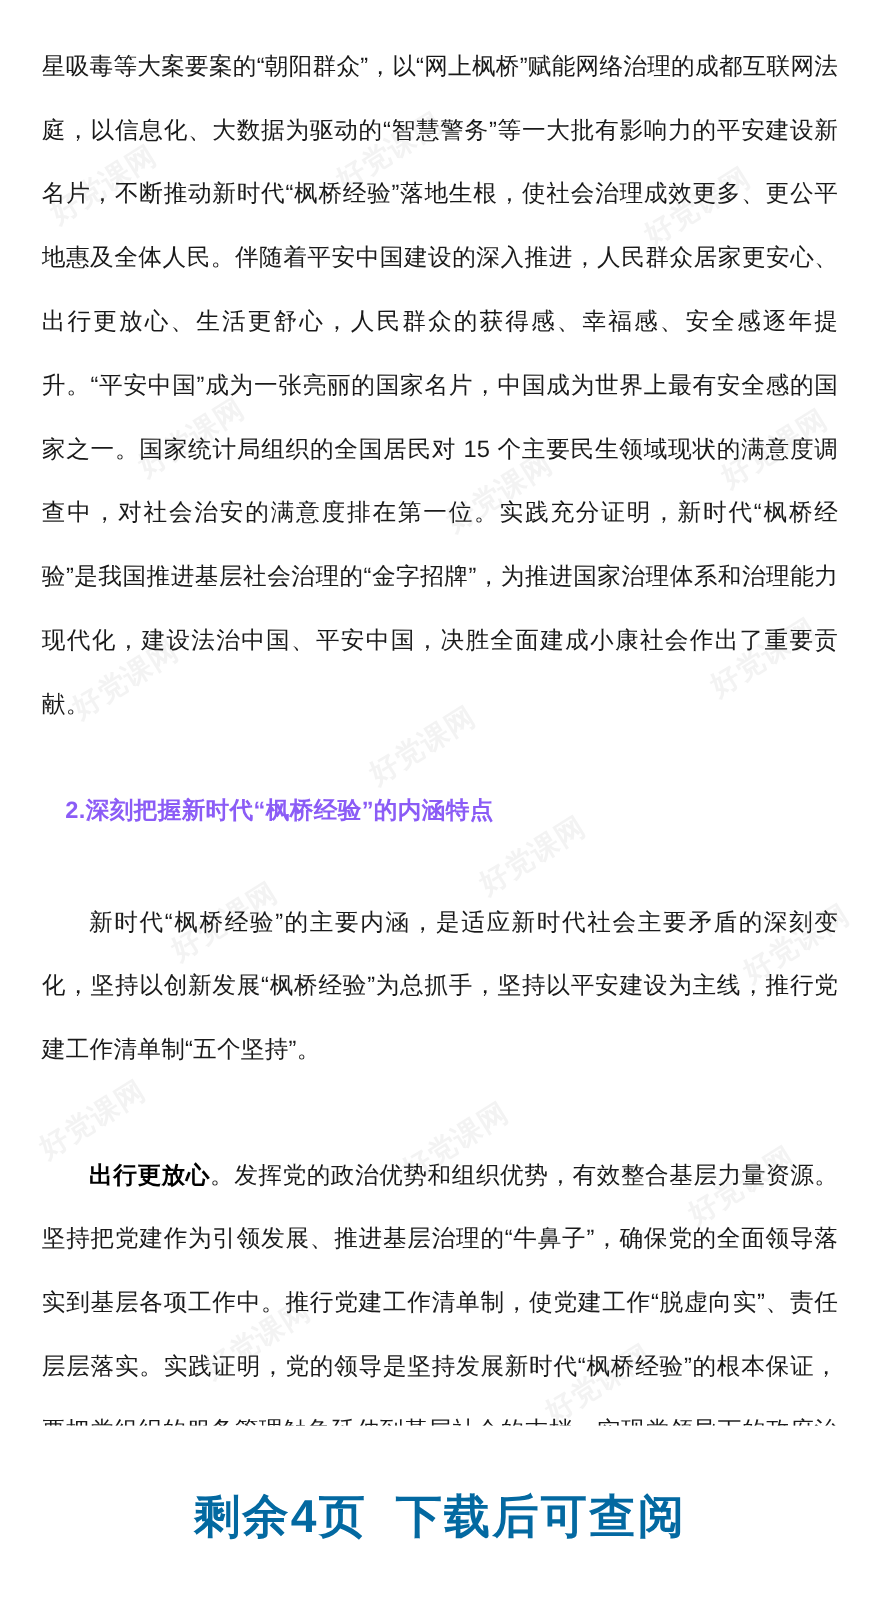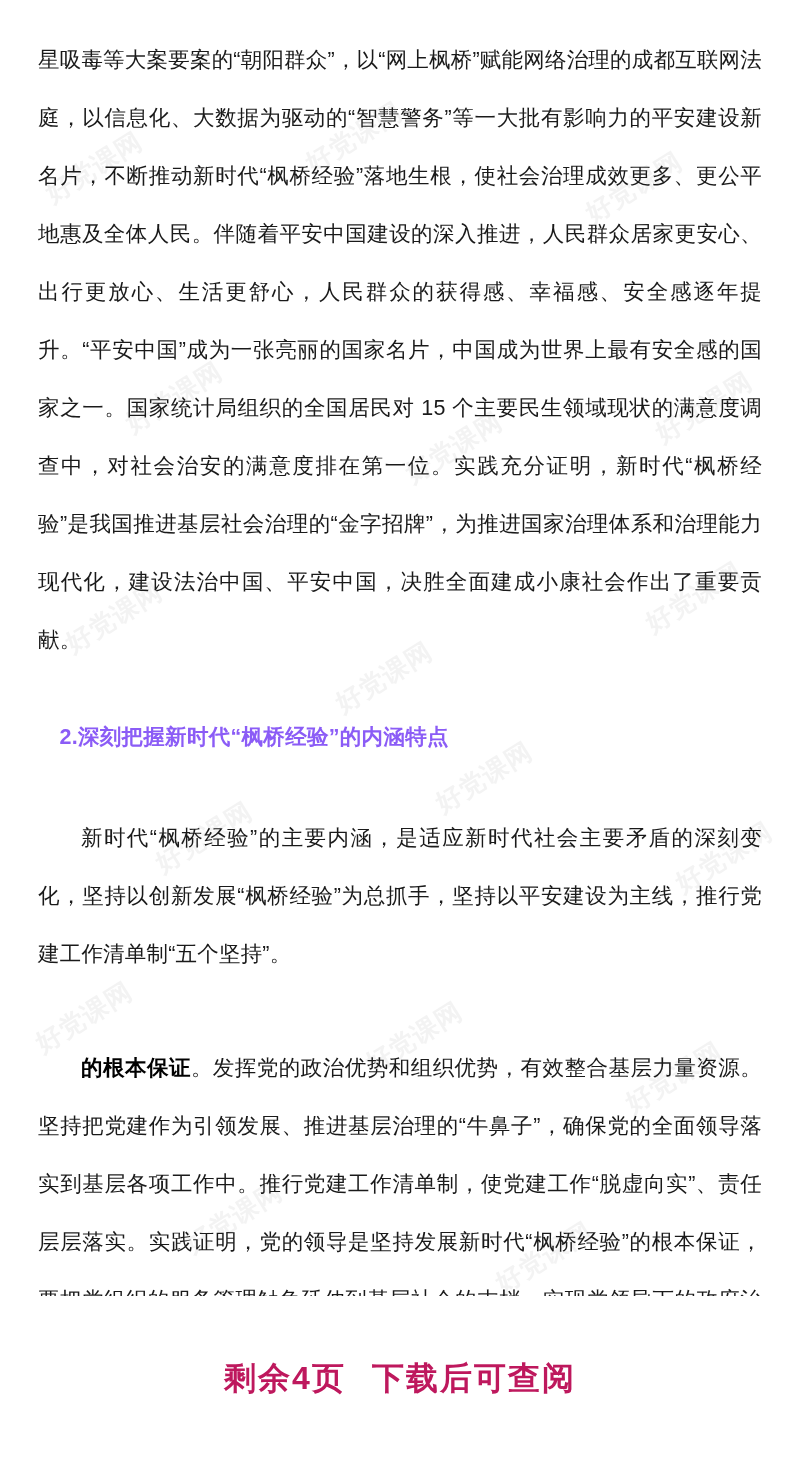--- a/index.html
+++ b/index.html
@@ -80,23 +80,23 @@
     right: 0;
     bottom: 0;
     height: 165px;
     display: flex;
     align-items: center;
     justify-content: center;
     background: #ffffff;
     z-index: 5;
   }
   .paywall-text {
-    font-size: 32px;
+    font-size: 42px;
     font-weight: bold;
-    color: #be185d;
+    color: #0369a1;
     letter-spacing: 2px;
     user-select: none;
   }
   .paywall-gap {
     display: inline-block;
     width: 26px;
   }
 </style>
 </head>
 <body>
@@ -130,21 +130,21 @@
     <div class="spacer-sm"></div>
 
     <h2 class="heading">2.深刻把握新时代“枫桥经验”的内涵特点</h2>
 
     <div class="spacer-md"></div>
 
     <p class="para indent">新时代“枫桥经验”的主要内涵，是适应新时代社会主要矛盾的深刻变化，坚持以创新发展“枫桥经验”为总抓手，坚持以平安建设为主线，推行党建工作清单制“五个坚持”。</p>
 
     <div class="spacer-md"></div>
 
-    <p class="para indent"><span class="lead">的根本保证</span><span>。发挥党的政治优势和组织优势，有效整合基层力量资源。坚持把党建作为引领发展、推进基层治理的“牛鼻子”，确保党的全面领导落实到基层各项工作中。推行党建工作清单制，使党建工作“脱虚向实”、责任层层落实。实践证明，党的领导是坚持发展新时代“枫桥经验”的根本保证，要把党组织的服务管理触角延伸到基层社会的末梢，实现党领导下的政府治理和社会调节、居民自治良性互动。</span></p>
+    <p class="para indent"><span class="lead">出行更放心</span><span>。发挥党的政治优势和组织优势，有效整合基层力量资源。坚持把党建作为引领发展、推进基层治理的“牛鼻子”，确保党的全面领导落实到基层各项工作中。推行党建工作清单制，使党建工作“脱虚向实”、责任层层落实。实践证明，党的领导是坚持发展新时代“枫桥经验”的根本保证，要把党组织的服务管理触角延伸到基层社会的末梢，实现党领导下的政府治理和社会调节、居民自治良性互动。</span></p>
 
     <div class="spacer-md"></div>
 
     <p class="para indent"><span class="lead">坚持人民主体</span><span>。坚持以人民为中心的发展思想，让群众更好共享改革发展成果。用脚步丈量民情，着力打通联系群众、服务群众的“最后一公里”。实施领导干部接访下访制度，就地化解矛盾纠纷。实践证明，坚持发展新时代“枫桥经验”，要把以人民为</span></p>
 
   </div>
 
   <div class="paywall">
     <div class="paywall-text"><span>剩余4页</span><span class="paywall-gap"></span><span>下载后可查阅</span></div>
   </div>

